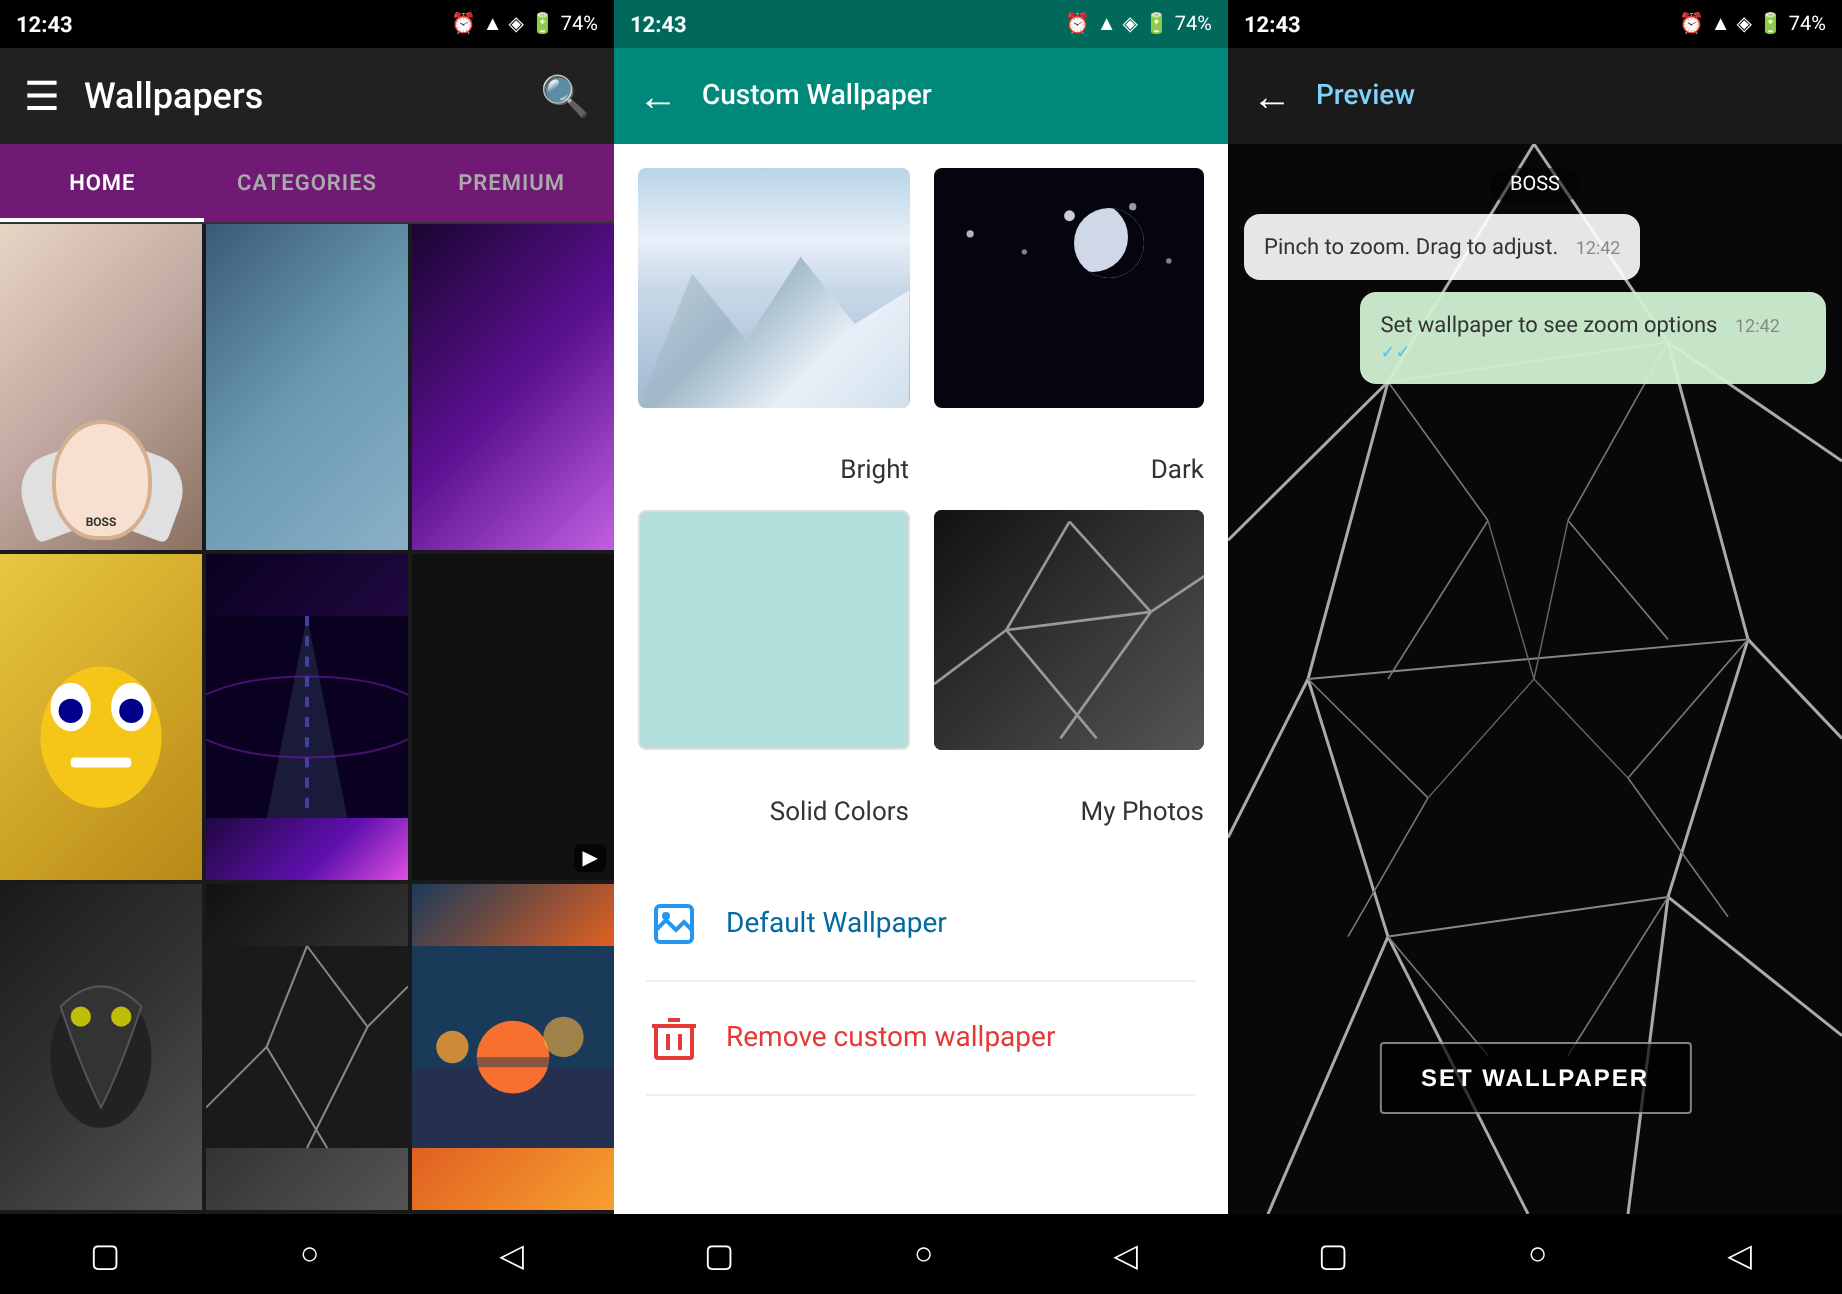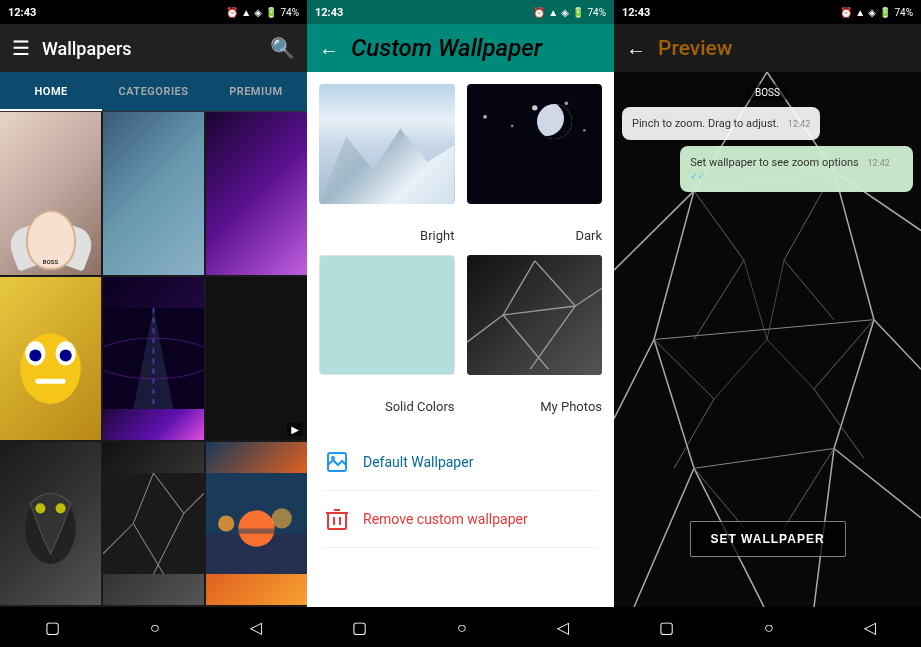--- a/index.html
+++ b/index.html
@@ -47,21 +47,21 @@
       font-size: 18px;
       font-weight: 500;
     }
     .toolbar-icon {
       color: #fff;
       font-size: 20px;
       cursor: pointer;
     }
     .tabs {
       height: 40px;
-      background: #0c4a6e;
+      background: #701a75;
       display: flex;
       border-bottom: 1px solid #333;
     }
     .tab {
       flex: 1;
       display: flex;
       align-items: center;
       justify-content: center;
       color: #aaa;
       font-size: 11px;
@@ -160,21 +160,21 @@
     }
     .panel-custom .status-bar { background: #00695c; }
     .toolbar-teal {
       height: 48px;
       background: #00897b;
       display: flex;
       align-items: center;
       padding: 0 12px;
       gap: 12px;
     }
-    .toolbar-teal .toolbar-title { color: #000000; font-size: 24px; font-weight: 500; font-style: italic; }
+    .toolbar-teal .toolbar-title { color: #ffffff; font-size: 14px; font-weight: 500; }
     .wallpaper-options {
       padding: 12px;
       display: grid;
       grid-template-columns: 1fr 1fr;
       gap: 12px;
       background: #fff;
     }
     .wallpaper-option {
       display: flex;
       flex-direction: column;
@@ -266,21 +266,21 @@
     }
     .panel-preview .status-bar { background: #000; }
     .toolbar-black {
       height: 48px;
       background: #1a1a1a;
       display: flex;
       align-items: center;
       padding: 0 12px;
       gap: 12px;
     }
-    .toolbar-black .toolbar-title { color: #a16207; font-size: 21px; font-weight: 500; }
+    .toolbar-black .toolbar-title { color: #7dd3fc; font-size: 14px; font-weight: 500; }
     .preview-content {
       flex: 1;
       position: relative;
       overflow: hidden;
       background: #0a0a0a;
     }
     
     .shatter-bg {
       position: absolute;
       inset: 0;

